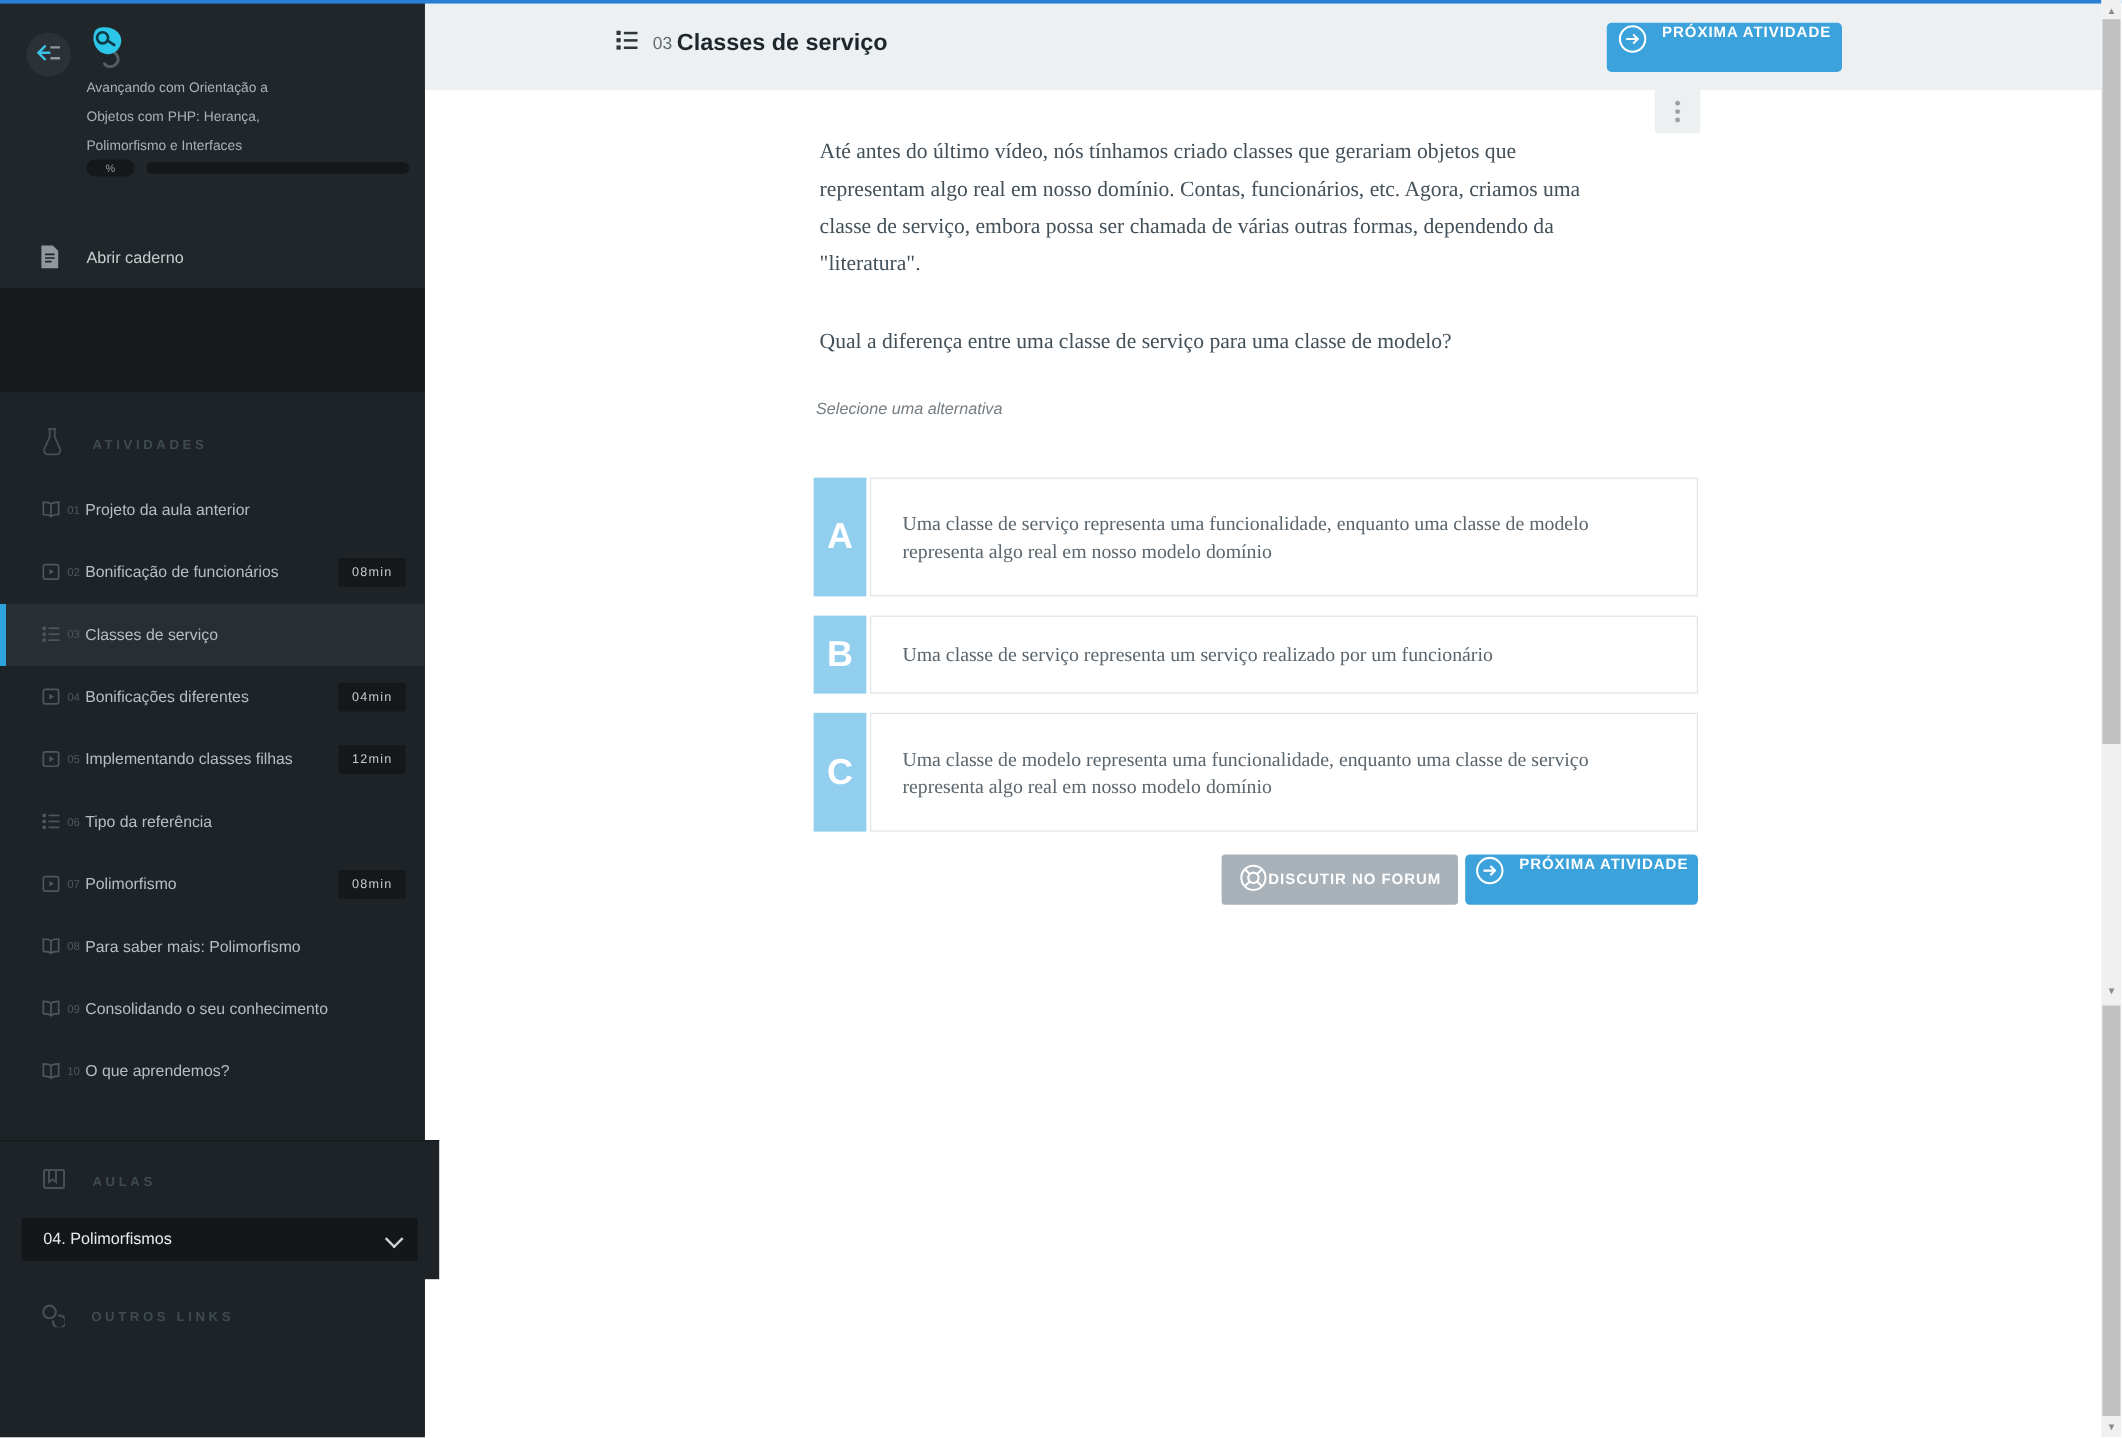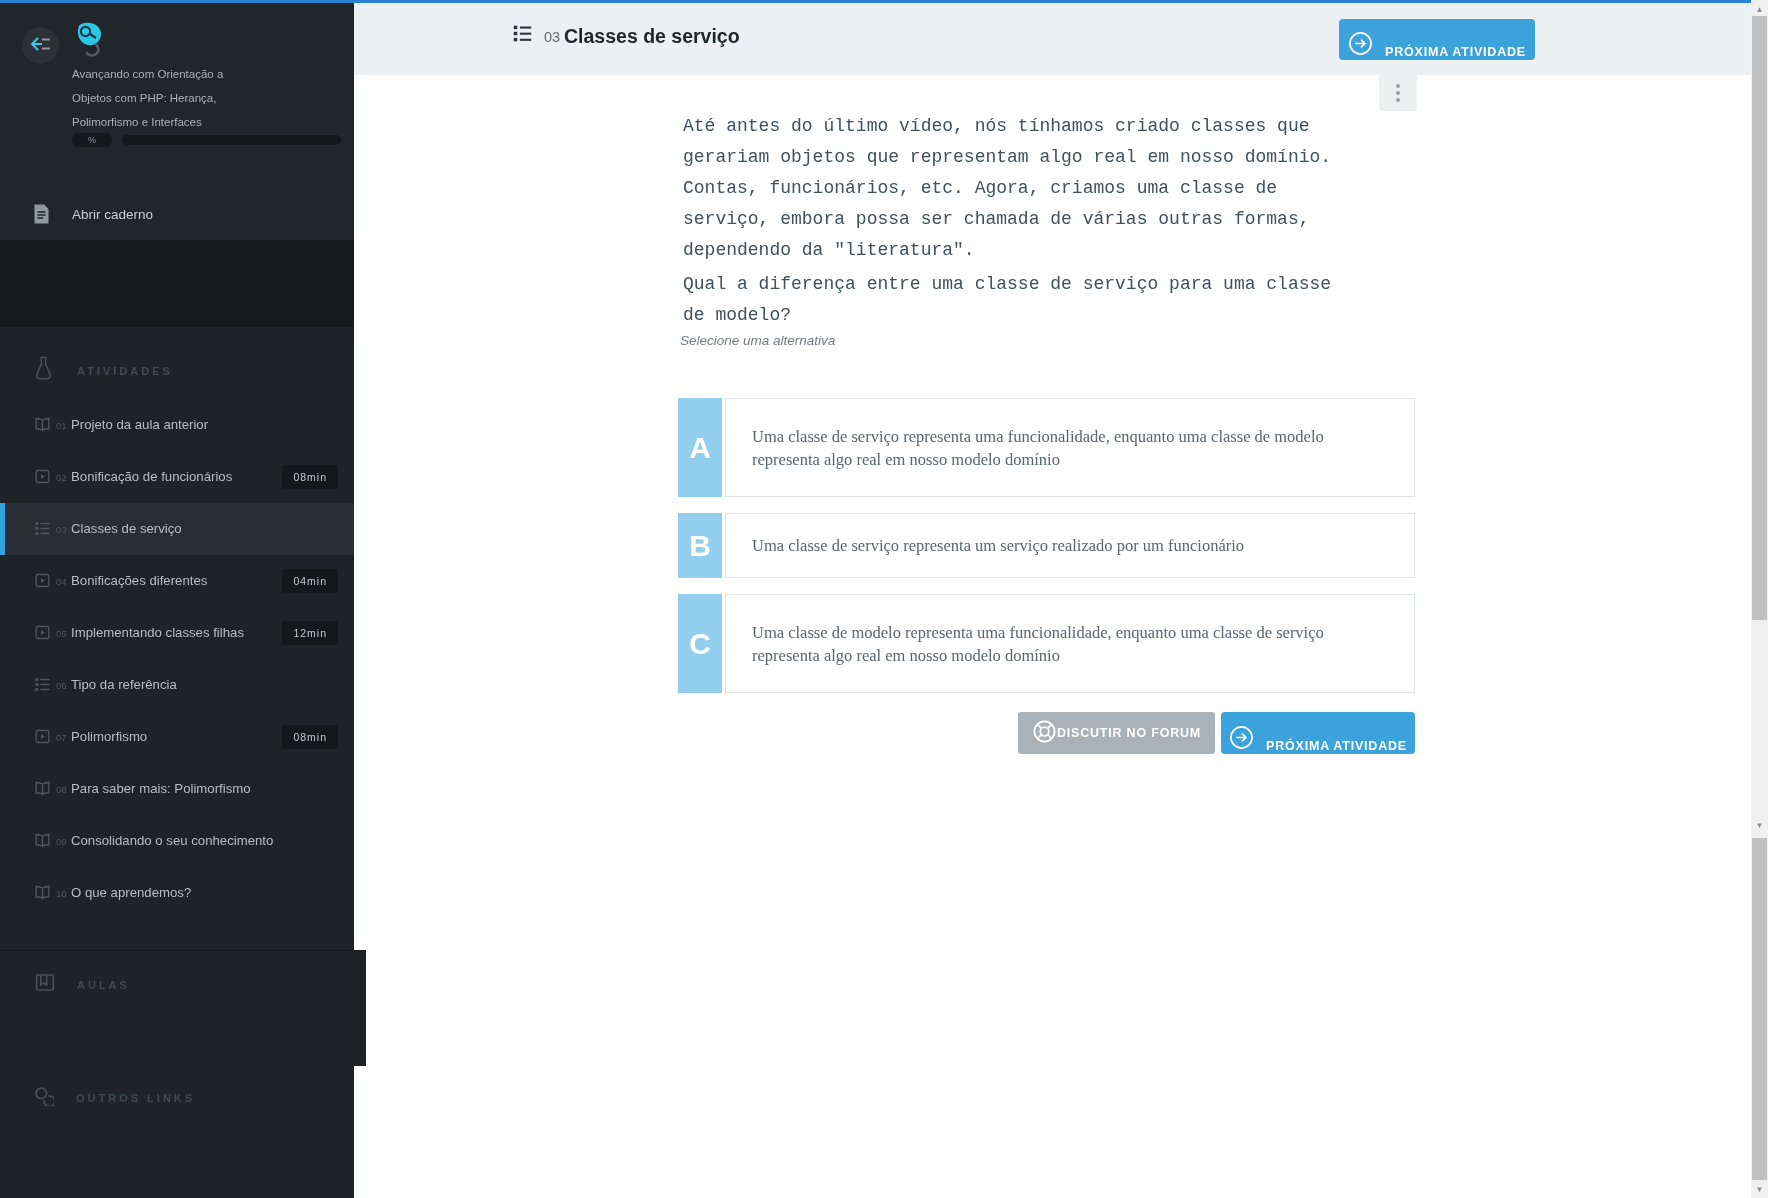--- a/index.html
+++ b/index.html
@@ -53,29 +53,29 @@
   .sb-links{position:absolute;left:0;top:1065px;width:354px;height:133px;background:#1e2327;}
   .links-head{left:33px;top:20px;}
   .links-head .ic{margin-right:22px;color:#455057;}
 
   
   .main{position:absolute;left:354px;top:3px;width:1397px;height:1195px;background:#fff;}
   .m-header{position:absolute;left:0;top:0;width:1397px;height:72px;background:#edf0f2;}
   .m-header .ic{position:absolute;left:158px;top:20px;color:#2e363b;}
   .m-num{position:absolute;left:190px;top:26px;font-size:14.5px;color:#626b71;}
   .m-title{position:absolute;left:210px;top:22px;font-size:19.5px;font-weight:bold;color:#1d262b;}
-  .btn-blue{display:flex;align-items:flex-end;justify-content:center;gap:12px;background:#3ba2dc;border:none;
+  .btn-blue{display:flex;align-items:flex-start;justify-content:center;gap:12px;background:#3ba2dc;border:none;
     border-radius:4px;color:#fff;font-family:"Liberation Sans",sans-serif;font-size:12.5px;font-weight:bold;
     letter-spacing:.8px;cursor:pointer;}
   .next-top{position:absolute;left:985px;top:16px;width:196px;height:41px;}
   .kebab{position:absolute;left:1025px;top:71px;width:38px;height:37px;background:#edf0f1;border-radius:3px;
     display:flex;flex-direction:column;align-items:center;justify-content:center;gap:3px;cursor:pointer;}
   .kebab i{width:4px;height:4px;border-radius:50%;background:#9aa1a6;}
 
-  .q-p{position:absolute;left:329px;width:662px;font-family:Liberation Mono, monospace;font-size:18px;
+  .q-p{position:absolute;left:329px;width:662px;font-family:Liberation Serif, serif;font-size:18px;
     line-height:31px;color:#42505a;margin:0;}
   .q-p1{top:108px;}
   .q-p2{top:266px;}
   .q-hint{position:absolute;left:326px;top:330px;font-size:13.5px;font-style:italic;color:#747c82;}
 
   .opts{position:absolute;left:324px;top:395px;width:737px;}
   .opt{position:relative;display:flex;margin-bottom:16px;cursor:pointer;}
   .opt-letter{width:44px;background:#92cfee;color:#fff;font-size:30px;font-weight:bold;
     display:flex;align-items:center;justify-content:center;flex:0 0 44px;}
   .opt-body{flex:1;margin-left:3px;border:1px solid #e0e4e6;background:#fff;display:flex;align-items:center;}
@@ -279,20 +279,24 @@
 
     <div class="sb-aulas">
       <div class="sec-head aulas-head">
         <span class="ic">
           <svg width="20" height="19" viewBox="0 0 24 22" fill="none" stroke="currentColor" stroke-width="2">
             <rect x="2" y="2" width="20" height="18" rx="1.5"></rect>
               <path d="M7 2 V14 L10.5 11.5 L14 14 V2"></path>
           </svg>
         </span>
         <span class="htxt">AULAS</span>
+      </div>
+      <div class="aula-select">
+        <span class="val">04. Polimorfismos</span>
+        <span class="chev"></span>
       </div>
     </div>
 
     <div class="sb-links">
       <div class="sec-head links-head">
         <span class="ic">
           <svg width="21" height="21" viewBox="0 0 24 24" fill="none" stroke="currentColor" stroke-width="2">
             <circle cx="9.5" cy="9.5" r="6"></circle>
               <path d="M13 17.5 A6 6 0 1 0 17.5 13"></path>
           </svg>

